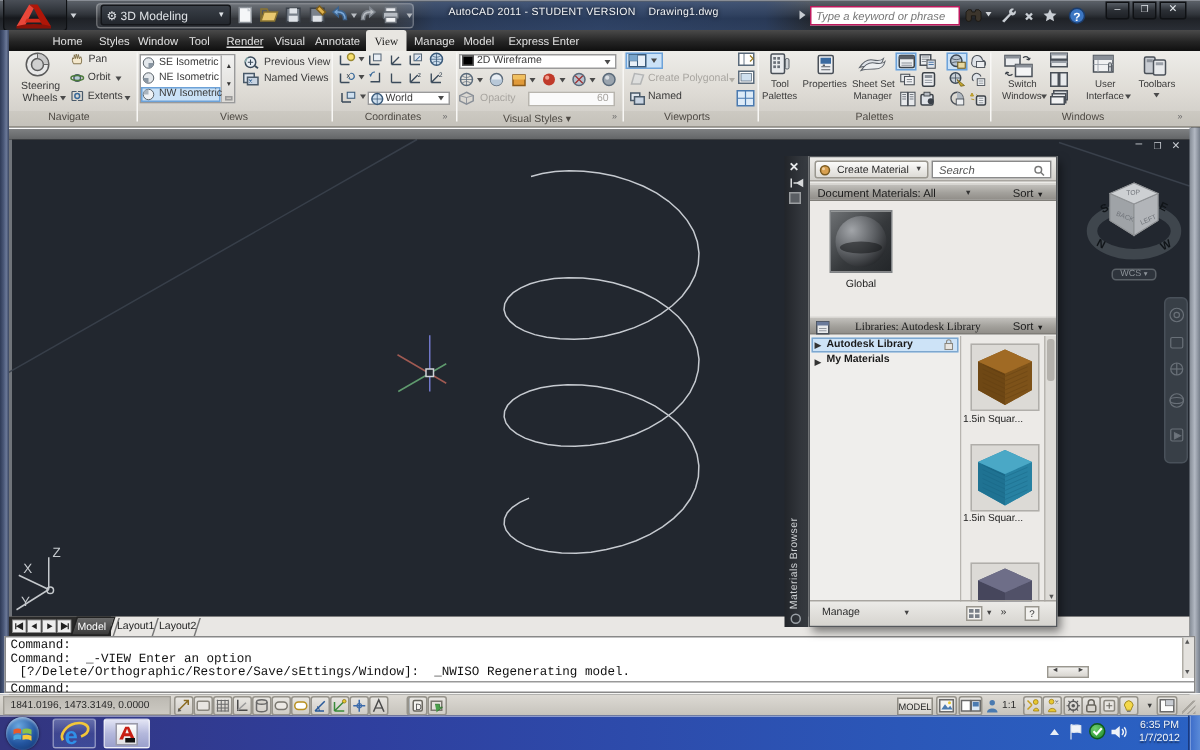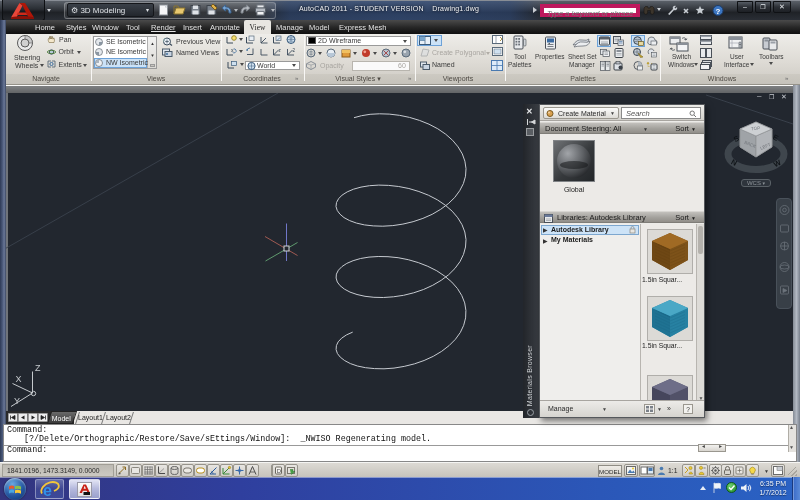--- a/index.html
+++ b/index.html
@@ -9,21 +9,21 @@
 .abs{position:absolute;}
 
 #titlebar{left:0;top:0;width:800px;height:20px;background:linear-gradient(#5a6068,#31353b 45%,#1f2227 60%,#2a2e35);border-top:1px solid #7e8term;}
 #titlebar{border-top:1px solid #888d95;}
 #acadbtn{left:2px;top:0;width:43px;height:21px;background:linear-gradient(#4a4f57,#2a2e34 45%,#16181c 60%,#26292e);border:1px solid #0e1013;border-top:none;border-radius:0 0 3px 3px;}
 .alogo{left:9px;top:1px;width:28px;height:19px;}
 #qat{left:64px;top:2px;width:212px;height:17px;background:linear-gradient(rgba(255,255,255,.16),rgba(255,255,255,.05));border:1px solid rgba(255,255,255,.25);border-radius:3px;}
 #wscombo{left:67px;top:3px;width:87px;height:14px;background:linear-gradient(#3a4048,#23272d);border:1px solid #14161a;border-radius:2px;color:#dfe2e6;font-size:8px;line-height:13px;}
 .qico{top:4px;width:13px;height:12px;}
 #title-text{left:272px;top:5px;width:234px;color:#f2f3f5;font-size:7px;text-align:center;text-shadow:0 0 3px #000;letter-spacing:.2px;}
-#icsearch{left:540px;top:4px;width:100px;height:13px;background:#fff;border:4px solid #be185d;font-size:7.5px;font-style:italic;color:#777;line-height:11px;padding-left:3px;}
+#icsearch{left:540px;top:4px;width:100px;height:13px;background:#fff;border:1px solid #be185d;font-size:7.5px;font-style:italic;color:#777;line-height:11px;padding-left:3px;}
 .winbtn{top:1px;width:16px;height:12px;background:linear-gradient(#565c64,#2b2f35 50%,#1d2025);border:1px solid #0f1114;border-radius:0 0 2px 2px;color:#e4e8ec;text-align:center;font-size:7px;line-height:10px;}
 
 #tabrow{left:0;top:20px;width:800px;height:14px;background:linear-gradient(#4a4a4a,#252525 55%,#0f0f0f);}
 .rtab{position:absolute;top:0;height:14px;line-height:15px;color:#e2e2e2;font-size:7.5px;}
 .rtab.act{background:#e8e6e1;color:#1a1a1a;border-radius:2px 2px 0 0;font-family:Liberation Serif, serif;}
 
 #ribbon{left:0;top:34px;width:800px;height:51px;background:linear-gradient(#eeede9,#dedbd5 55%,#cdcac3);border-bottom:1px solid #9a978f;}
 .rsep{position:absolute;top:1px;height:46px;width:1px;background:linear-gradient(#d9d7d2,#aeaba4);border-right:1px solid #f8f7f5;}
 .plabel{position:absolute;top:41px;height:9px;font-size:7px;color:#4e4a44;text-align:center;width:80px;}
 .rlbl{position:absolute;font-size:7px;color:#3a3a3a;white-space:nowrap;}
@@ -188,26 +188,26 @@
 <div class="abs winbtn" style="left:737px;">–</div>
 <div class="abs winbtn" style="left:755px;"><span style="font-size:6px;">❐</span></div>
 <div class="abs winbtn" style="left:773px;width:18px;">✕</div>
 
 <div class="abs" id="tabrow">
   <span class="rtab" style="left:35px;">Home</span>
   <span class="rtab" style="left:66px;">Styles</span>
   <span class="rtab" style="left:92px;">Window</span>
   <span class="rtab" style="left:126px;">Tool</span>
   <span class="rtab" style="left:151px;text-decoration:underline;">Render</span>
-  <span class="rtab" style="left:183px;">Insert</span>
+  <span class="rtab" style="left:183px;">Visual</span>
   <span class="rtab" style="left:210px;">Annotate</span>
   <span class="rtab act" style="left:244px;width:27px;text-align:center;">View</span>
   <span class="rtab" style="left:276px;">Manage</span>
   <span class="rtab" style="left:309px;">Model</span>
-  <span class="rtab" style="left:339px;">Express Mesh</span>
+  <span class="rtab" style="left:339px;">Express Enter</span>
 </div>
 
 <div class="abs" id="ribbon">
   <div style="position:absolute;left:0;top:40px;width:800px;height:11px;background:rgba(60,55,45,.05);"></div>
 
   <div class="rsep" style="left:91px;"></div>
   <div class="rsep" style="left:221px;"></div>
   <div class="rsep" style="left:304px;"></div>
   <div class="rsep" style="left:415px;"></div>
   <div class="rsep" style="left:505px;"></div>
@@ -572,21 +572,22 @@
   <div style="position:absolute;left:43px;top:0;width:26px;height:13px;background:linear-gradient(#6a6a6a,#3a3a3a);color:#fff;font-size:7px;text-align:center;line-height:13px;transform:skewX(-18deg);border:1px solid #222;">
     <span style="display:inline-block;transform:skewX(18deg);">Model</span></div>
   <div style="position:absolute;left:71px;top:1px;width:27px;height:12px;color:#222;font-size:7px;text-align:center;line-height:12px;transform:skewX(-18deg);border-left:1px solid #777;border-right:1px solid #777;background:#e9e7e4;">
     <span style="display:inline-block;transform:skewX(18deg);">Layout1</span></div>
   <div style="position:absolute;left:99px;top:1px;width:27px;height:12px;color:#222;font-size:7px;text-align:center;line-height:12px;transform:skewX(-18deg);border-right:1px solid #777;background:#e9e7e4;">
     <span style="display:inline-block;transform:skewX(18deg);">Layout2</span></div>
 </div>
 
 <div class="abs" id="cmdwin">
   <div style="padding:1px 0 0 3px;">Command:</div>
-  <div style="padding-left:20px;">[?/Delete/Orthographic/Restore/Save/sEttings/Window]:&nbsp; _NWISO Regenerating model.</div>
+  <div style="padding-left:3px;">Command:&nbsp; _-VIEW Enter an option</div>
+  <div style="padding-left:9px;">[?/Delete/Orthographic/Restore/Save/sEttings/Window]:&nbsp; _NWISO Regenerating model.</div>
   <div style="border-top:1px solid #999;padding-left:3px;margin-top:1px;">Command:</div>
   <div style="position:absolute;left:694px;top:19px;width:28px;height:8px;background:linear-gradient(#f2f1ef,#d8d5cf);border:1px solid #9a978f;">
         <span style="position:absolute;left:3px;top:-2px;font-size:5px;color:#444;">◄</span>
         <span style="position:absolute;right:3px;top:-2px;font-size:5px;color:#444;">►</span>
       </div>
   <div style="position:absolute;right:0;top:0;width:8px;height:27px;background:#e4e2de;border-left:1px solid #b0ada6;">
         <span style="position:absolute;left:1px;top:-1px;font-size:5px;color:#555;">▲</span>
         <span style="position:absolute;left:1px;bottom:-1px;font-size:5px;color:#555;">▼</span>
       </div>
 </div>
@@ -763,38 +764,38 @@
           <circle cx="3" cy="3.5" r="1" fill="#f0d0a0"></circle>
         </svg>
     <span style="padding-left:14px;">Create Material</span><span style="position:absolute;right:3px;top:0;font-size:5px;color:#444;">▼</span></div>
   <div style="position:absolute;left:81px;top:2px;width:80px;height:12px;background:#fff;border:1px solid #8a8a8a;font-size:7.5px;font-style:italic;color:#555;line-height:11px;padding-left:4px;">Search
     <svg width="8" height="8" viewBox="0 0 8 8" style="position:absolute;right:3px;top:2px;">
           <circle cx="3.2" cy="3.2" r="2.2" fill="none" stroke="#777"></circle>
           <path d="M5 5 L7 7" stroke="#777"></path>
         </svg></div>
 
   <div class="phead" style="top:17px;left:0;">
-    <span style="margin-left:5px;line-height:12px;">Document Steering: All</span>
+    <span style="margin-left:5px;line-height:12px;">Document Materials: All</span>
     <span style="position:absolute;left:103px;top:3px;font-size:5px;color:#333;">▼</span>
     <span style="position:absolute;right:8px;line-height:12px;">Sort <span style="font-size:5px;">▼</span></span></div>
 
   <div style="position:absolute;left:0;top:29px;width:164px;height:77px;background:#eceae7;"></div>
   <div style="position:absolute;left:13px;top:35px;width:42px;height:42px;background:linear-gradient(135deg,#6e7174,#35383b 55%,#232629);border:1px solid #808386;">
     <div style="position:absolute;left:3px;top:3px;width:34px;height:34px;border-radius:50%;background:radial-gradient(circle at 32% 28%,#a2a5a9,#5e6165 45%,#1e2023 85%);"></div>
     <div style="position:absolute;left:6px;top:20px;width:28px;height:8px;border-radius:50%;background:rgba(20,22,24,.55);"></div>
   </div>
   <div style="position:absolute;left:13px;top:81px;width:42px;text-align:center;font-size:7px;color:#222;">Global</div>
 
   <div class="phead" style="top:106px;left:0;">
     <svg width="9" height="9" viewBox="0 0 9 9" style="position:absolute;left:4px;top:1.5px;">
           <rect x=".5" y=".5" width="8" height="8" fill="#e8eaec" stroke="#4a5058"></rect>
           <rect x=".5" y=".5" width="8" height="2.5" fill="#6a7a9a"></rect>
           <path d="M2 5 h5 M2 6.5 h5" stroke="#8a9098" stroke-width=".6"></path>
         </svg>
-    <span style="margin-left:17px;line-height:12px;">Libraries: Autodesk Library</span>
+    <span style="margin-left:30px;line-height:12px;font-family:Liberation Serif, serif;">Libraries: Autodesk Library</span>
     <span style="position:absolute;right:8px;line-height:12px;">Sort <span style="font-size:5px;">▼</span></span></div>
 
   <div style="position:absolute;left:0;top:119px;width:101px;height:178px;background:#efeeec;border-right:1px solid #b8b5b0;">
     <div style="position:absolute;left:.5px;top:1px;width:98px;height:9.5px;background:#cde3f7;border:1px solid #7da7cf;"></div>
     <div style="position:absolute;left:3px;top:2px;font-size:6px;color:#333;">▶</div>
     <div style="position:absolute;left:11px;top:1.5px;font-size:7px;font-weight:bold;color:#1a1a1a;">Autodesk Library</div>
     <svg width="7" height="8" viewBox="0 0 7 8" style="position:absolute;left:89px;top:2px;">
           <rect x="1" y="3" width="5" height="4" fill="#e8e6e2" stroke="#8a877f" stroke-width=".7"></rect>
           <path d="M2 3 V2 a1.5 1.5 0 0 1 3 0 V3" fill="none" stroke="#8a877f" stroke-width=".7"></path>
         </svg>

